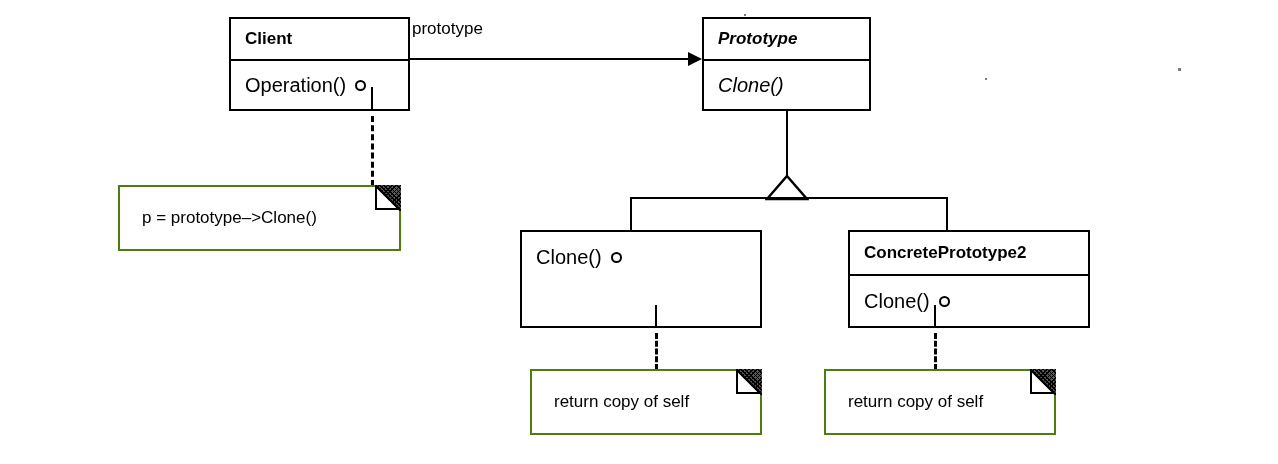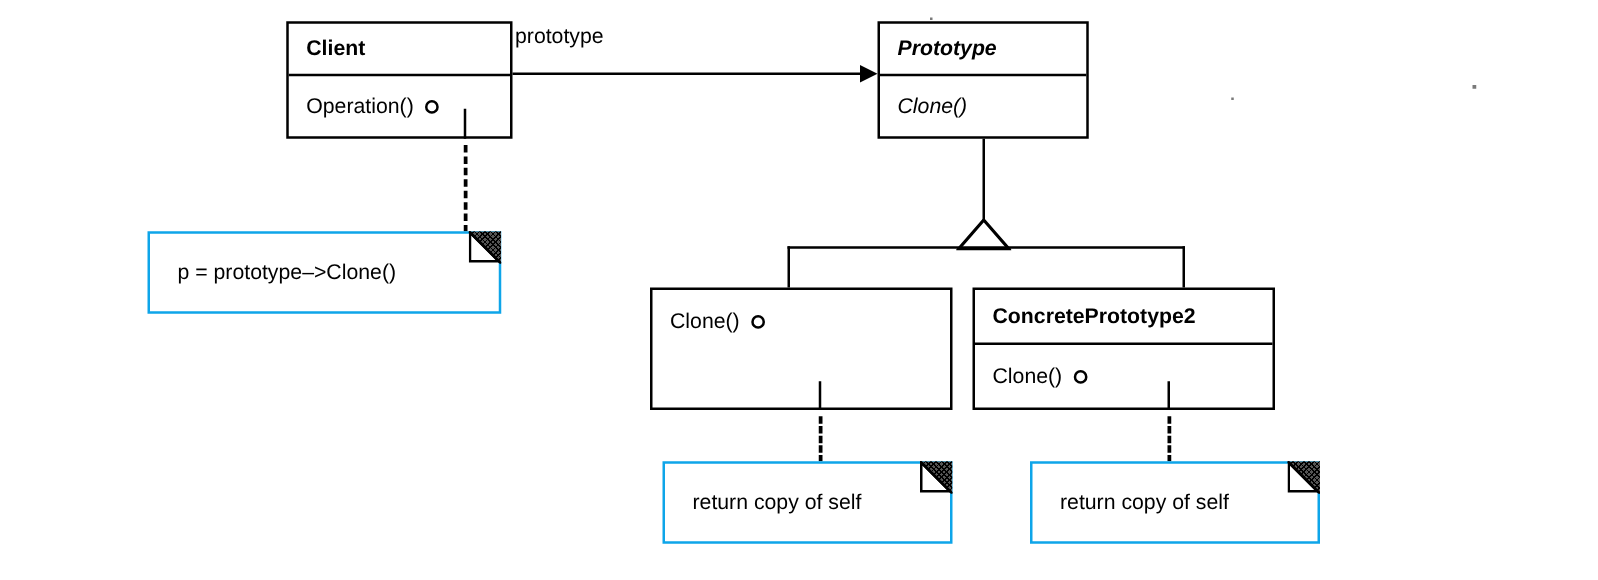--- a/index.html
+++ b/index.html
@@ -31,21 +31,21 @@
     display: flex;
     align-items: center;
     padding-left: 14px;
   }
   .uml-class .compartment.name-comp {
     border-bottom: 2px solid #000000;
     font-weight: bold;
     font-size: 17px;
   }
   .uml-class .compartment.ops-comp {
-    font-size: 17px;
+    font-size: 20px;
   }
   .uml-class.abstract .compartment.name-comp,
   .uml-class.abstract .compartment.ops-comp {
     font-style: italic;
   }
   .op-row {
     display: flex;
     align-items: center;
     gap: 9px;
   }
@@ -57,21 +57,21 @@
     box-sizing: border-box;
     border: 2px solid #000000;
     border-radius: 50%;
     background: #ffffff;
   }
   
   .uml-note {
     position: absolute;
     box-sizing: border-box;
     background: #ffffff;
-    border: 2px solid #0ea5e9;
+    border: 2px solid #4d7c0f;
     display: flex;
     align-items: center;
     padding-left: 22px;
     font-size: 17px;
   }
   .dogear {
     position: absolute;
     top: -2px;
     right: -2px;
     width: 26px;
@@ -188,21 +188,21 @@
       <span class="op-row">
         <span>Clone()</span>
         <span style="position:relative; display:inline-block; width:11px; height:11px;">
           <span class="lollipop" style="left:0; top:0;"></span>
         </span>
       </span>
     </div>
   </div>
   <div class="line-v" style="left:655px; top:305px; height:23px;"></div>
 
-  <div class="uml-class" style="left:778px; top:230px; width:242px; height:98px;">
+  <div class="uml-class" style="left:848px; top:230px; width:242px; height:98px;">
     <div class="compartment name-comp" style="height:44px;">ConcretePrototype2</div>
     <div class="compartment ops-comp" style="height:50px;">
       <span class="op-row">
         <span>Clone()</span>
         <span style="position:relative; display:inline-block; width:11px; height:11px;">
           <span class="lollipop" style="left:0; top:0;"></span>
         </span>
       </span>
     </div>
   </div>

